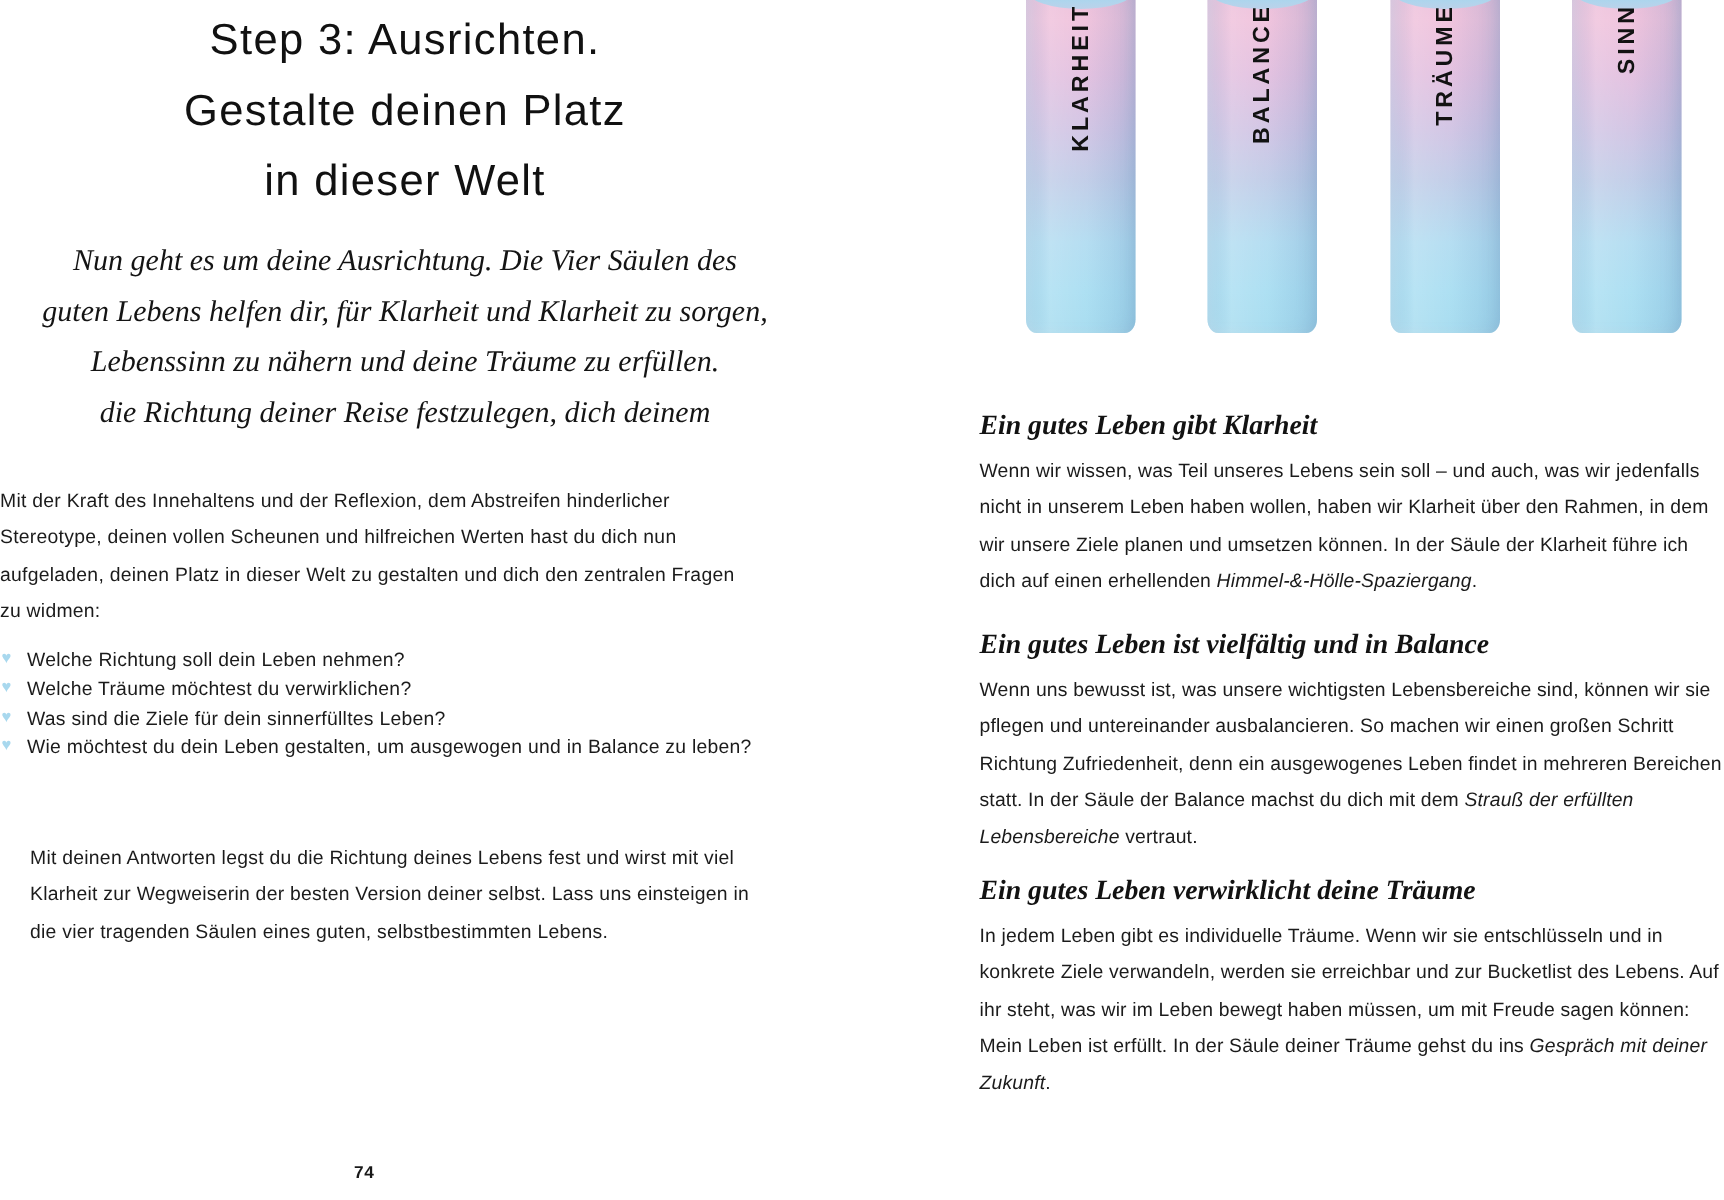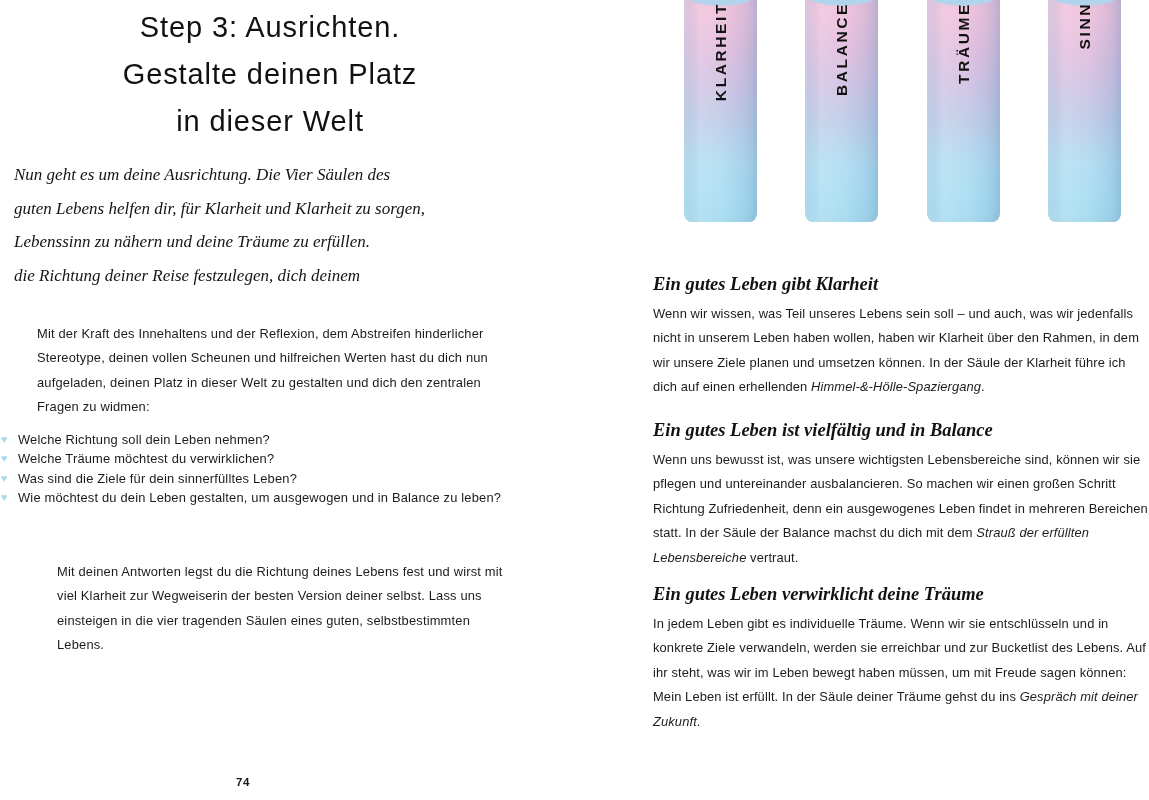--- a/index.html
+++ b/index.html
@@ -38,41 +38,41 @@
     letter-spacing: 0.9px;
     color: #111111;
   }
   .chapter-title .tl { display: block; white-space: nowrap; }
 
   .intro-block {
     position: absolute;
     left: 14px;
     top: 158px;
     width: 512px;
-    text-align: left;
+    text-align: center;
     font-family: "Liberation Serif", serif;
     font-style: italic;
-    font-size: 17px;
+    font-size: 20px;
     line-height: 33.5px;
     color: #141414;
   }
   .intro-block .il { display: block; white-space: nowrap; }
 
   .body-text {
     position: absolute;
     left: 0;
     width: 500px;
     font-size: 12.9px;
     line-height: 24.4px;
     color: #1b1b1b;
     letter-spacing: 0.18px;
   }
   .body-p1 { top: 322px; }
   .body-p2 { top: 560px; margin-left: 20px; }
-  .body-text p { margin: 0; padding-left: 37px; }
+  .body-text p { margin: 0; }
 
   .question-list {
     position: absolute;
     left: 0;
     top: 430px;
     width: 520px;
     margin: 0;
     padding: 0;
     list-style: none;
   }

